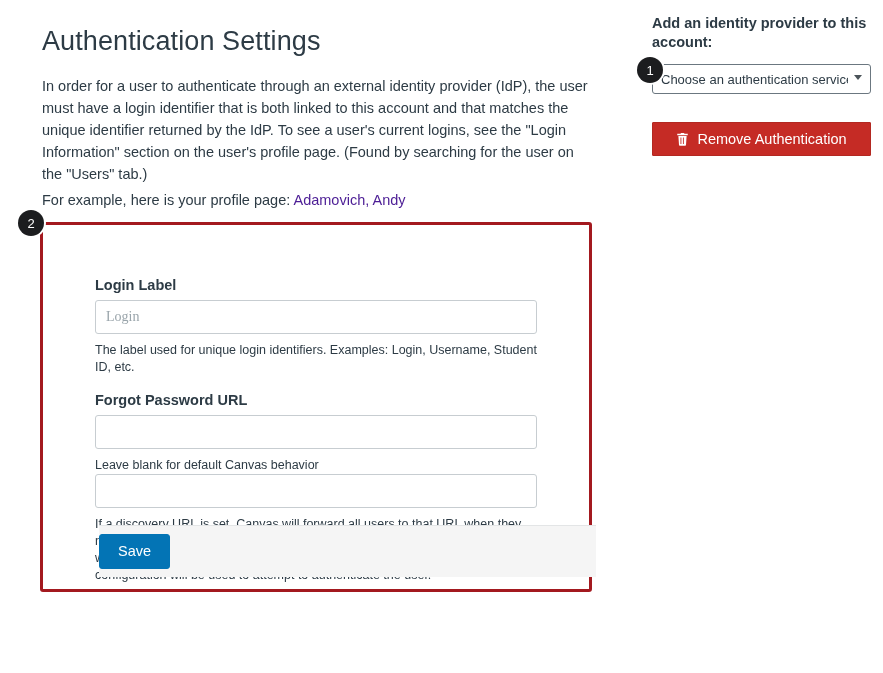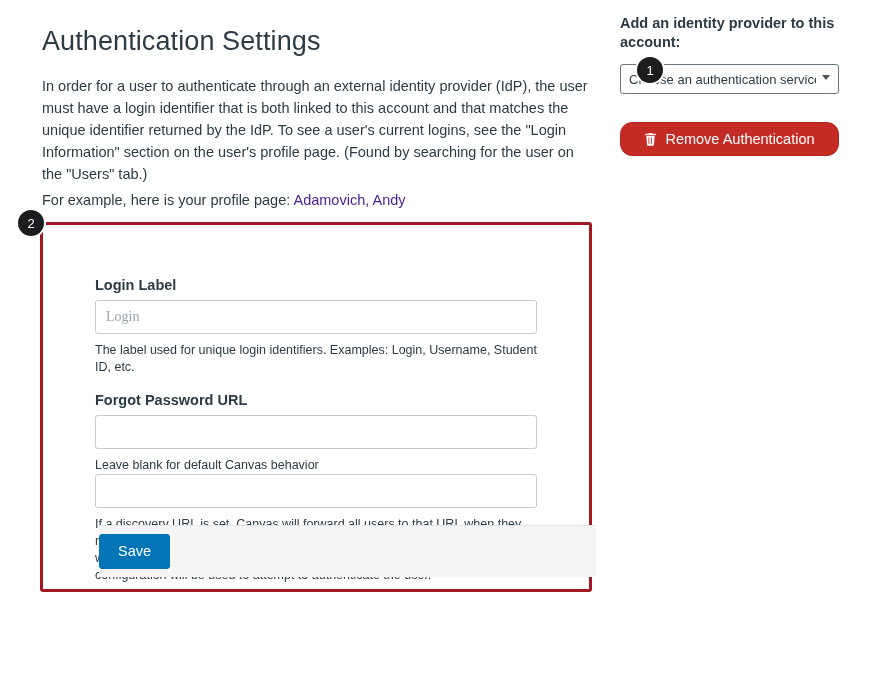--- a/index.html
+++ b/index.html
@@ -140,21 +140,21 @@
     font-size: 14.5px;
     font-family: "Liberation Sans", sans-serif;
     padding: 8px 18px;
     cursor: pointer;
     line-height: 17px;
   }
 
   
   .right-col {
     position: absolute;
-    left: 608px;
+    left: 640px;
     top: 0;
     width: 243px;
     height: 673px;
     padding: 8px 12px 0 12px;
     box-sizing: border-box;
   }
   .right-heading {
     font-size: 14.5px;
     font-weight: bold;
     color: #2d3b45;
@@ -190,21 +190,21 @@
     border-right: 4px solid transparent;
     border-top: 5px solid #4b5459;
     pointer-events: none;
   }
   .btn-remove {
     margin-top: 28px;
     width: 219px;
     height: 34px;
     background: #c52b25;
     border: 1px solid #b32821;
-    border-radius: 12px;
+    border-radius: 1px;
     color: #ffffff;
     font-size: 14.5px;
     font-family: "Liberation Sans", sans-serif;
     display: flex;
     align-items: center;
     justify-content: center;
     gap: 8px;
     cursor: pointer;
   }
   .trash-icon { display: inline-block; width: 13px; height: 14px; }

